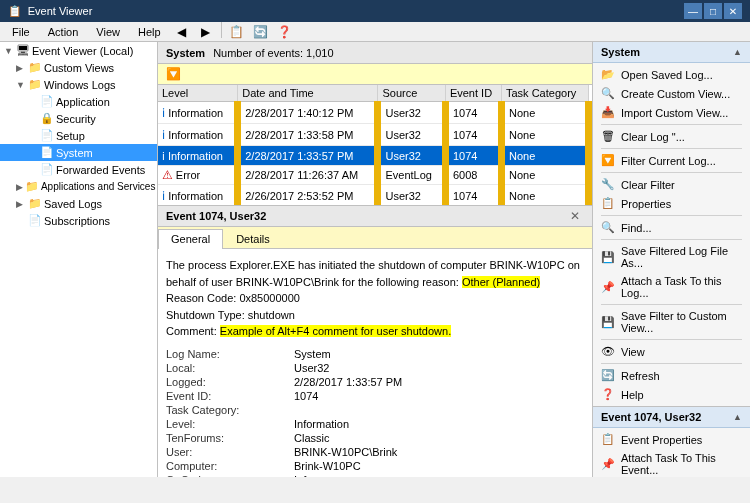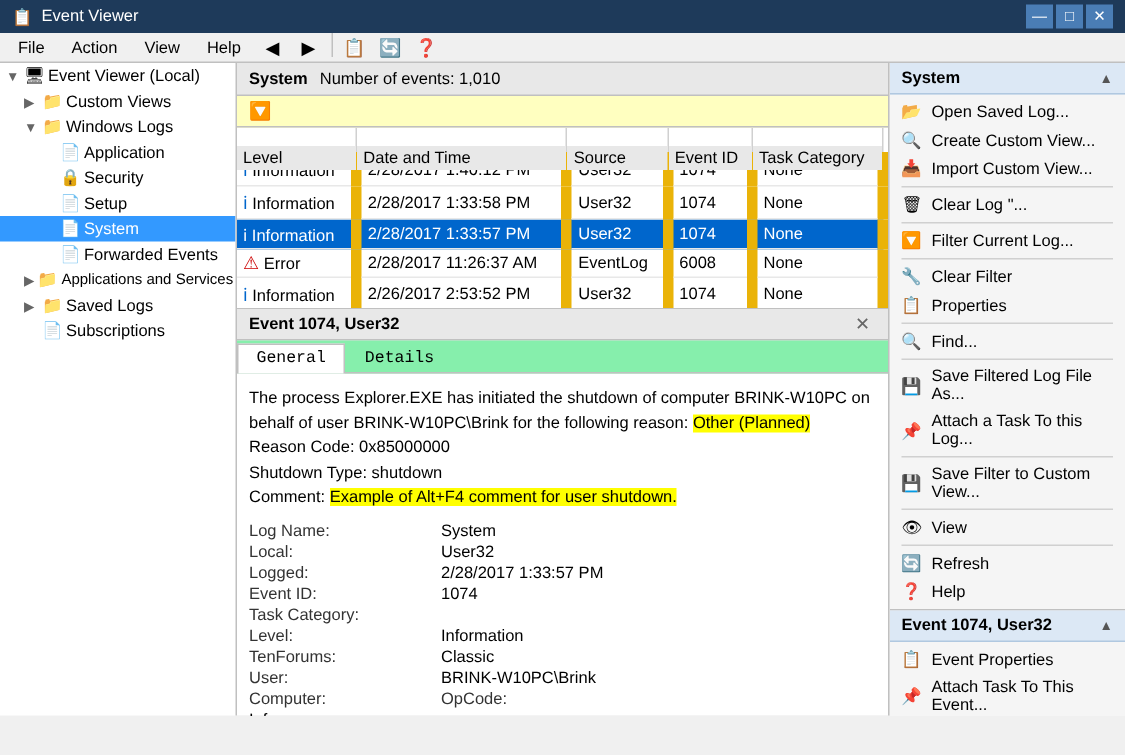--- a/index.html
+++ b/index.html
@@ -39,32 +39,32 @@
     .log-name { font-weight: bold; font-size: 11px; }
     .log-count { font-size: 11px; }
     
     
     .filter-bar { background: #ffffc0; border-bottom: 1px solid #c0c0c0; padding: 3px 8px; font-size: 11px; display: flex; align-items: center; gap: 4px; }
     .filter-icon { color: #ff8800; font-size: 12px; }
     
     
     .event-table-container { flex: 1; overflow-y: auto; background: white; max-height: 120px; }
     .event-table { width: 100%; border-collapse: collapse; font-size: 11px; }
-    .event-table th { background: #e8e8e8; border-bottom: 1px solid #c0c0c0; border-right: 1px solid #d0d0d0; padding: 2px 4px; text-align: left; font-weight: normal; position: sticky; top: 12px; }
+    .event-table th { background: #e8e8e8; border-bottom: 1px solid #c0c0c0; border-right: 1px solid #d0d0d0; padding: 2px 4px; text-align: left; font-weight: normal; position: sticky; top: 0; }
     .event-table td { padding: 2px 4px; border-bottom: 1px solid #e8e8e8; border-right: 7px solid #eab308; white-space: nowrap; }
     .event-table tr.selected td { background: #0066cc; color: white; }
     .icon-info { color: #0066cc; font-size: 12px; }
     .icon-error { color: #cc0000; font-size: 12px; }
     
     
     .event-detail { background: white; border-top: 1px solid #c0c0c0; flex: 1; display: flex; flex-direction: column; overflow: hidden; }
     .event-detail-header { background: #e8e8e8; border-bottom: 1px solid #c0c0c0; padding: 3px 8px; display: flex; align-items: center; justify-content: space-between; }
     .event-detail-title { font-size: 11px; font-weight: bold; }
     .close-detail { cursor: pointer; font-size: 12px; color: #666; padding: 0 4px; }
-    .detail-tabs { display: flex; border-bottom: 1px solid #c0c0c0; background: #86efac; padding-top: 2px; font-family: Liberation Mono, monospace; }
+    .detail-tabs { display: flex; border-bottom: 1px solid #c0c0c0; background: #fef9c3; padding-top: 2px; }
     .detail-tab { padding: 3px 12px; font-size: 11px; cursor: pointer; border: 1px solid transparent; border-bottom: none; }
     .detail-tab.active { background: white; border-color: #c0c0c0; border-bottom-color: white; margin-bottom: -1px; }
     .detail-content { padding: 8px; flex: 1; overflow-y: auto; font-size: 11px; }
     .detail-text { margin-bottom: 6px; line-height: 1.5; }
     .highlight-yellow { background: #ffff00; }
     .detail-fields { display: grid; grid-template-columns: 120px 1fr; gap: 2px 8px; margin-top: 8px; }
     .field-label { color: #333; font-weight: normal; }
     .field-value { color: #000; }
     
     
@@ -265,20 +265,21 @@
           <span class="field-label">Level:</span>
           <span class="field-value">Information</span>
 
           <span class="field-label">TenForums:</span>
           <span class="field-value">Classic</span>
 
           <span class="field-label">User:</span>
           <span class="field-value">BRINK-W10PC\Brink</span>
 
           <span class="field-label">Computer:</span>
+          <span class="field-value">Brink-W10PC</span>
 
           <span class="field-label">OpCode:</span>
           <span class="field-value">Info</span>
 
         </div>
       </div>
     </div>
   </div>
 
   <div class="actions-panel">

